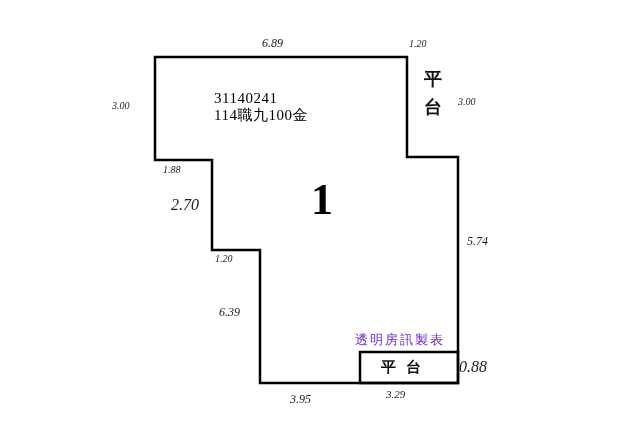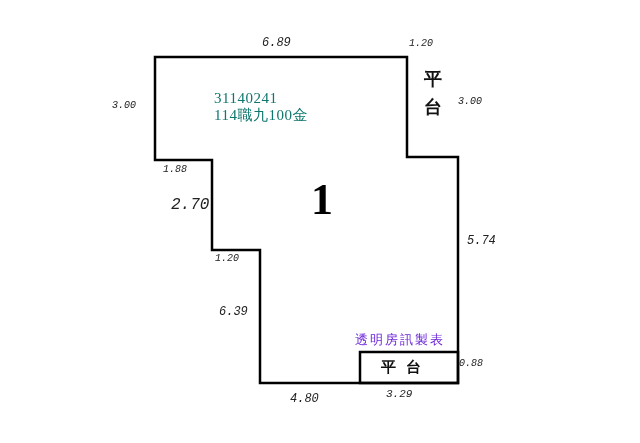--- a/index.html
+++ b/index.html
@@ -1,20 +1,20 @@
 <!DOCTYPE html>
 <html><head>
   <meta charset="utf-8">
   <style>
     html, body { margin: 0; padding: 0; background: #ffffff; }
     body { width: 640px; height: 443px; position: relative; overflow: hidden; }
     #plan { position: absolute; left: 0; top: 0; width: 640px; height: 443px; }
     .lbl { position: absolute; white-space: nowrap; color: #111; }
-    .dim { font-family: Liberation Mono, monospace; font-style: italic; font-size: 11px; color: #222; }
-    .id-text { font-family: "Liberation Serif", serif; font-size: 15px; line-height: 16px; color: #0f766e; letter-spacing: 0.5px; }
+    .dim { font-family: Liberation Serif, serif; font-style: italic; font-size: 11px; color: #222; }
+    .id-text { font-family: "Liberation Serif", serif; font-size: 15px; line-height: 16px; color: #000000; letter-spacing: 0.5px; }
     .unit-num { font-family: "Liberation Serif", serif; font-weight: bold; font-size: 44px; color: #000; }
     .platform-v { font-family: "DejaVu Sans", sans-serif; font-weight: bold; font-size: 18px; line-height: 26px; width: 20px; text-align: center; }
     .platform-h { font-family: "DejaVu Sans", sans-serif; font-weight: bold; font-size: 15px; letter-spacing: 10px; }
     .maker { font-family: "DejaVu Serif", serif; font-size: 13px; letter-spacing: 2px; color: #6d28d9; }
   </style>
 </head>
 <body>
 
 <svg id="plan" viewBox="0 0 640 443" xmlns="http://www.w3.org/2000/svg">
   <polygon id="outline" fill="none" stroke="#000000" stroke-width="2.5" stroke-linejoin="miter" points="155,57 407,57 407,157 458,157 458,383 260,383 260,250 212,250 212,160 155,160"></polygon>
@@ -35,15 +35,15 @@
 
 <div class="lbl dim" style="left:262px; top:36px; font-size:12px;">6.89</div>
 <div class="lbl dim" style="left:409px; top:38px; font-size:10px;">1.20</div>
 <div class="lbl dim" style="left:458px; top:96px; font-size:10px;">3.00</div>
 <div class="lbl dim" style="left:112px; top:100px; font-size:10px;">3.00</div>
 <div class="lbl dim" style="left:163px; top:164px; font-size:10px;">1.88</div>
 <div class="lbl dim" style="left:171px; top:196px; font-size:16px;">2.70</div>
 <div class="lbl dim" style="left:215px; top:253px; font-size:10px;">1.20</div>
 <div class="lbl dim" style="left:219px; top:305px; font-size:12px;">6.39</div>
 <div class="lbl dim" style="left:467px; top:234px; font-size:12px;">5.74</div>
-<div class="lbl dim" style="left:290px; top:392px; font-size:12px;">4.80</div>
+<div class="lbl dim" style="left:290px; top:392px; font-size:12px;">3.95</div>
 <div class="lbl dim" style="left:386px; top:388px; font-size:11px;">3.29</div>
-<div class="lbl dim" style="left:459px; top:358px; font-size:10px;">0.88</div>
+<div class="lbl dim" style="left:459px; top:358px; font-size:16px;">0.88</div>
 
 </body></html>

